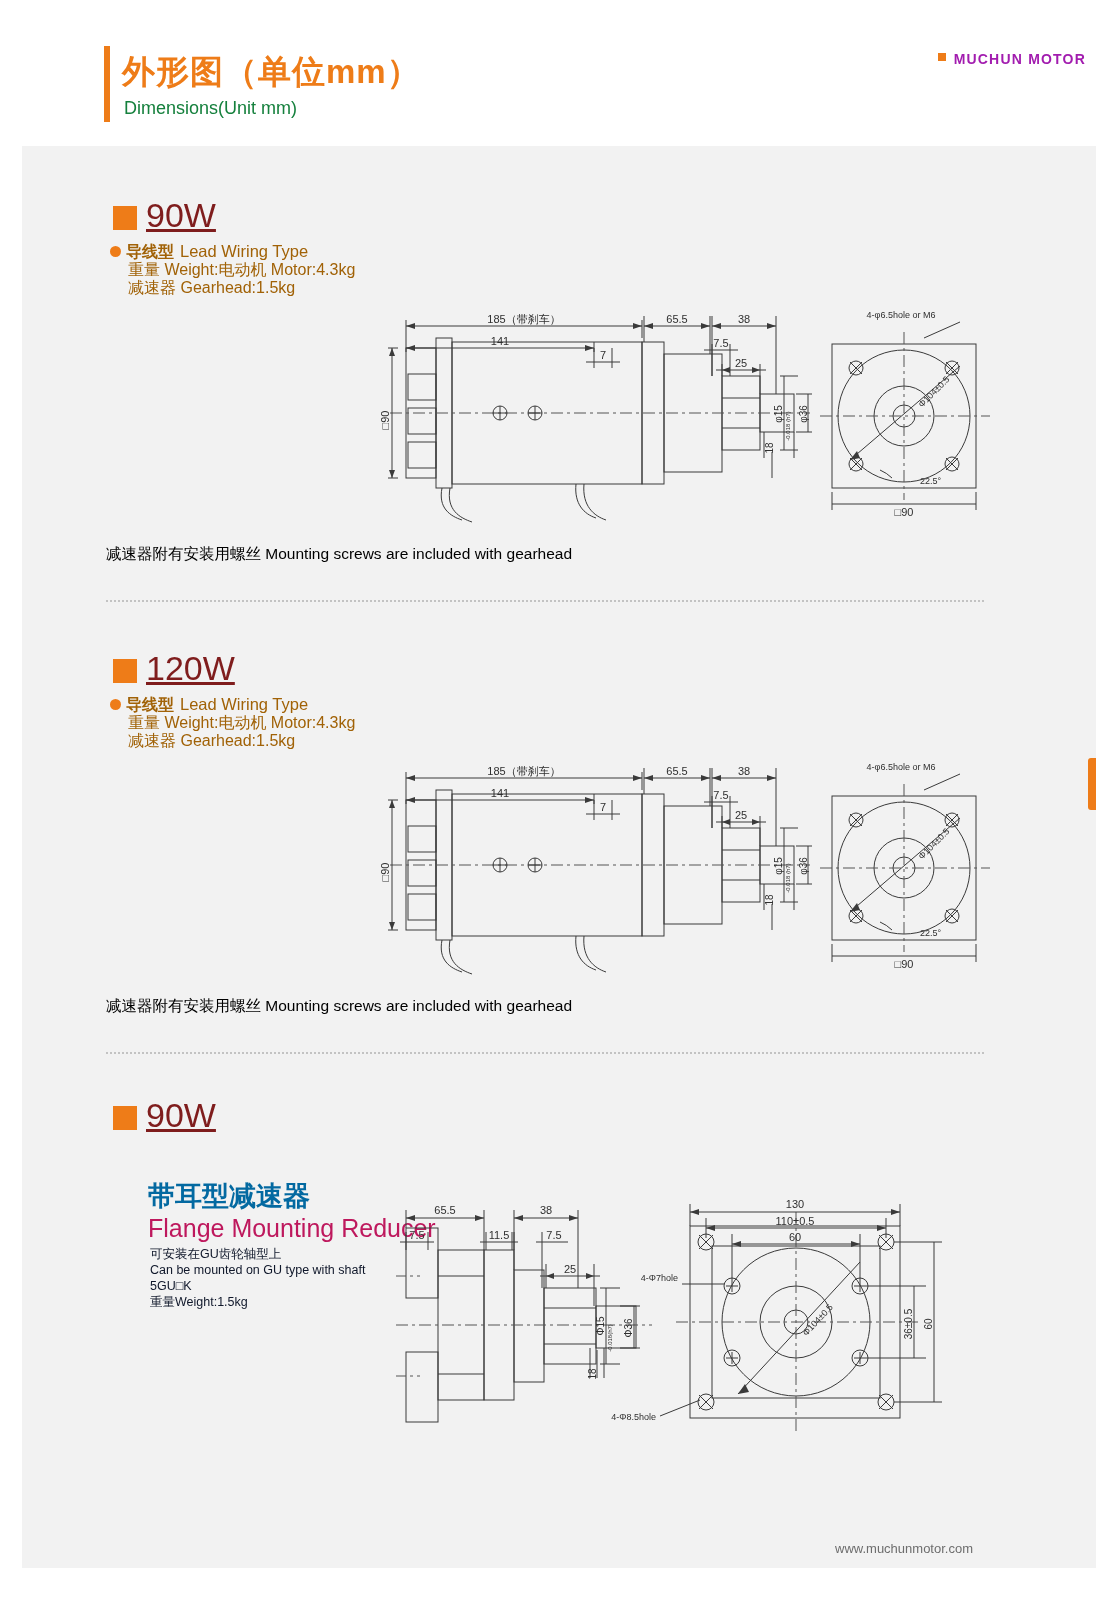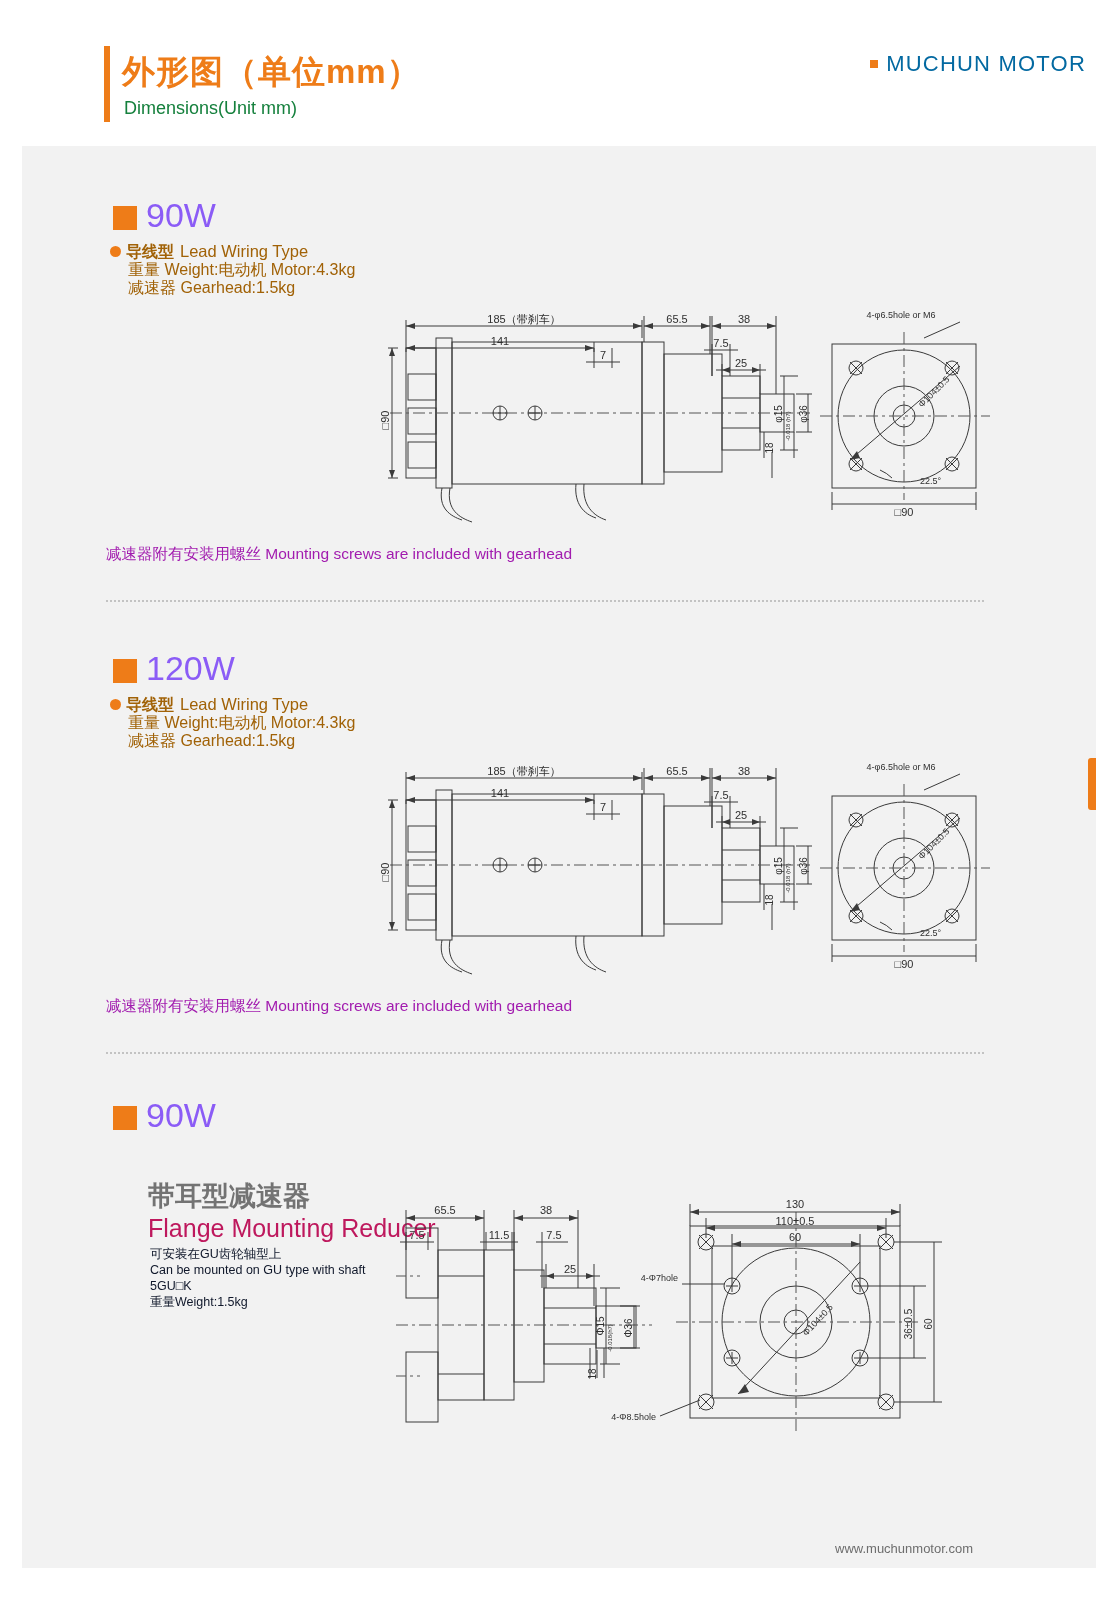--- a/index.html
+++ b/index.html
@@ -53,60 +53,61 @@
     position:absolute; left:122px; top:44px;
     font-size:33px; font-weight:bold; color:#ee7c18;
     letter-spacing:1px; white-space:nowrap;
   }
   .hdr-en {
     position:absolute; left:124px; top:92px;
     font-size:18px; color:#15803d; white-space:nowrap;
   }
   .brand {
     position:absolute; right:10px; top:45px;
-    font-size:22px; font-weight:normal; color:#0369a1;
+    font-size:14px; font-weight:bold; color:#a21caf;
     letter-spacing:1.2px; white-space:nowrap;
   }
   .brand .sq {
     display:inline-block; width:8px; height:8px;
     background:#ee7c18; margin-right:8px; vertical-align:3px;
   }
 
   
   .sec-title {
     position:absolute;
-    font-size:34px; color:#8b5cf6; font-weight:400;
+    font-size:34px; color:#7f1d1d; font-weight:400;
     white-space:nowrap;
+    text-decoration:underline;
   }
   .sec-sq {
     position:absolute; width:24px; height:24px; background:#ee7c18;
   }
   .bullet {
     position:absolute; width:11px; height:11px; border-radius:50%;
     background:#ee7c18;
   }
   .lbl {
     position:absolute; white-space:nowrap; color:#a16207;
   }
   .lbl.b { font-weight:bold; }
   .note {
-    position:absolute; white-space:nowrap; font-size:15.5px; color:#a21caf;
+    position:absolute; white-space:nowrap; font-size:15.5px; color:#000000;
   }
   .divider {
     position:absolute; height:0; border-top:2px dotted #c3c3c3;
   }
   .footer-url {
     position:absolute; right:123px; bottom:44px;
     font-size:13px; color:#6d6d6d; white-space:nowrap;
   }
   
   .dwg { position:absolute; }
   .dwg svg { display:block; }
   .big-cn {
-    position:absolute; font-size:27px; font-weight:bold; color:#737373;
+    position:absolute; font-size:27px; font-weight:bold; color:#0369a1;
     white-space:nowrap;
   }
   .big-en {
     position:absolute; font-size:25px; color:#be185d; white-space:nowrap;
   }
   .small-lines { position:absolute; font-size:12.5px; color:#0f172a; line-height:16px; }
 </style>
 </head>
 <body>
 

